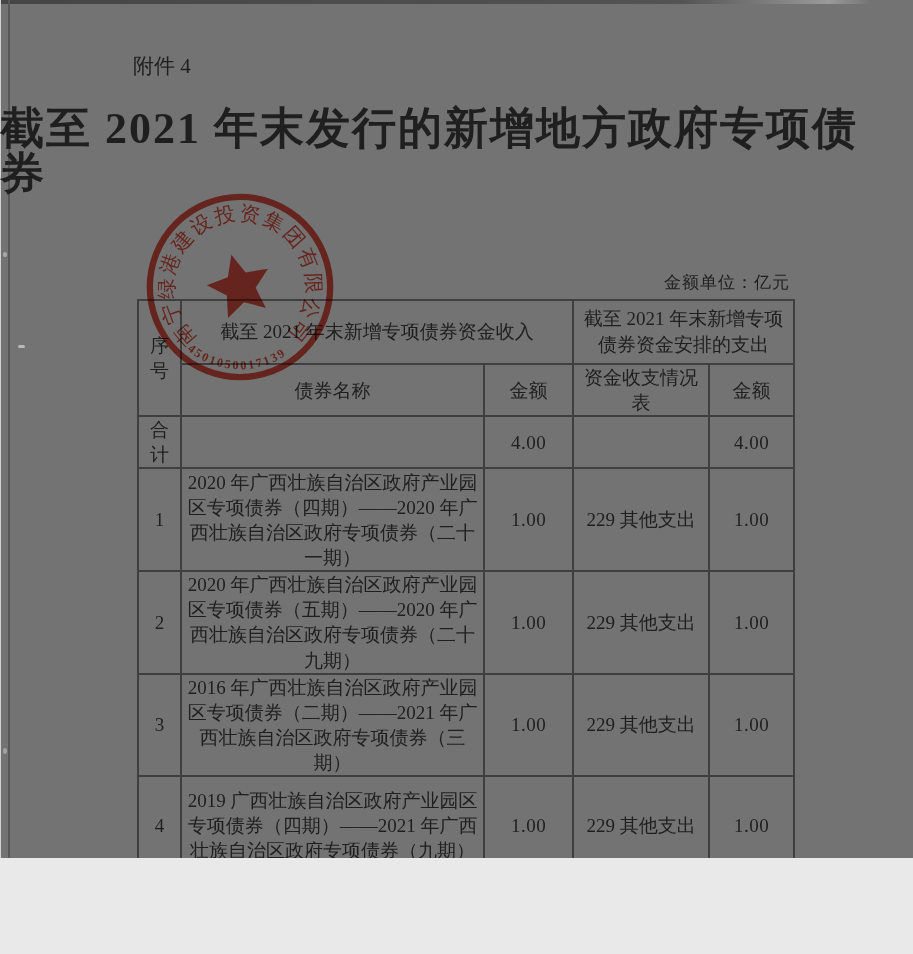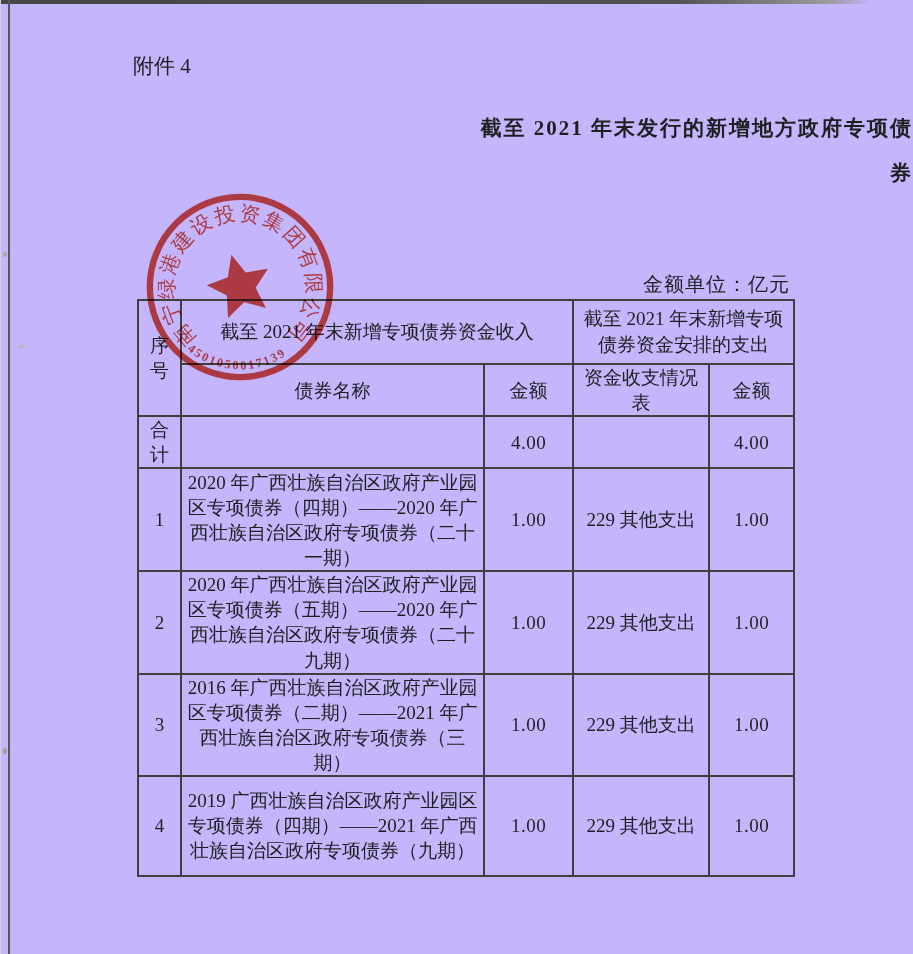--- a/index.html
+++ b/index.html
@@ -1,34 +1,34 @@
 <!DOCTYPE html>
 <html><head>
 <meta charset="utf-8">
 <style>
   html,body{margin:0;padding:0;background:#e9e9e9;}
   .page{
-    position:relative;width:913px;height:954px;margin:0 auto;
-    background:#c4b5fd;overflow:hidden;
+    position:relative;width:913px;height:858px;margin:0 auto;
+    background:#737373;overflow:hidden;
     font-family:"Liberation Serif","DejaVu Serif",serif;color:#1f1f1f;
   }
   
   .edge-top{position:absolute;top:0;left:0;width:872px;height:4px;
     background:linear-gradient(to right,#454545,#535353 78%,#9a9a9a 95%,rgba(255,255,255,0));}
   .edge-left-outer{position:absolute;top:0;left:0;width:1px;height:100%;background:#d2d2d2;}
   .edge-left{position:absolute;top:0;left:8px;width:2px;height:100%;background:#575757;}
   .smudge{position:absolute;background:#b9b9b9;border-radius:2px;}
   .sm1{left:18px;top:345px;width:7px;height:3px;}
   .sm2{left:3px;top:748px;width:4px;height:6px;background:#9f9f9f;}
   .sm3{left:3px;top:252px;width:4px;height:5px;background:#a8a8a8;}
   
   .attachment{position:absolute;left:133px;top:52px;font-size:21px;}
-  .title{position:absolute;top:106px;left:0;width:100%;text-align:right;
-    font-weight:bold;font-size:21px;line-height:45px;letter-spacing:2px;}
-  .unit-note{position:absolute;top:271px;right:123px;font-size:20px;letter-spacing:1px;}
+  .title{position:absolute;top:106px;left:0;width:100%;text-align:left;
+    font-weight:bold;font-size:44px;line-height:45px;letter-spacing:2px;}
+  .unit-note{position:absolute;top:271px;right:123px;font-size:17px;letter-spacing:1px;}
   
   table.bonds{position:absolute;left:137px;top:299px;width:656px;
     border-collapse:collapse;table-layout:fixed;}
   .bonds th,.bonds td{border:2px solid #3f3f3f;text-align:center;vertical-align:middle;
     font-weight:normal;font-size:19px;padding:0 4px;line-height:1.32;}
   .row-h1{height:64px;}
   .row-h2{height:29px;}
   .row-total{height:34px;}
   .row-d1{height:103px;}
   .row-d2{height:94px;}

